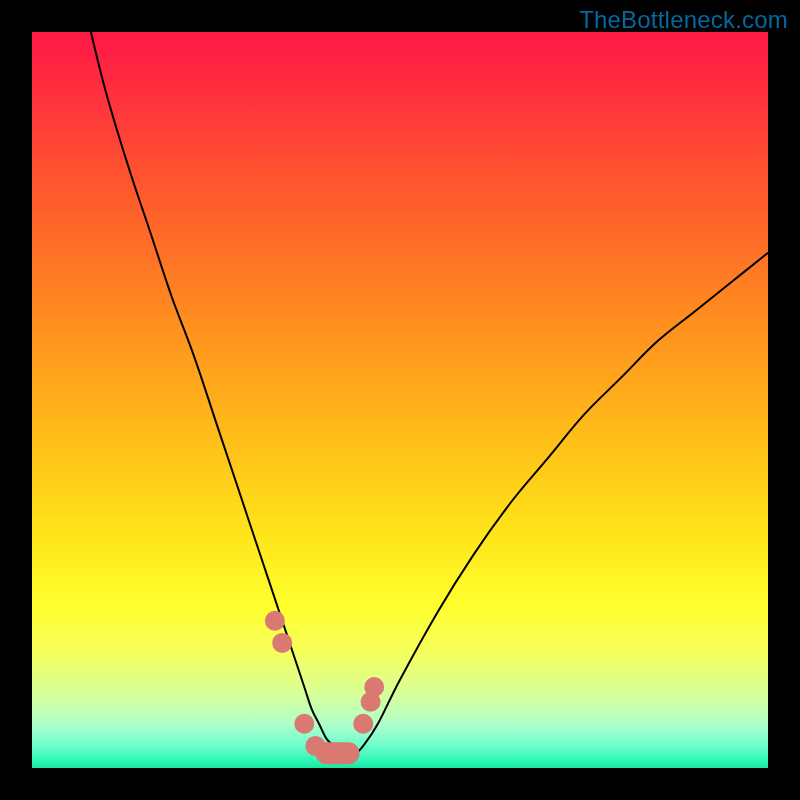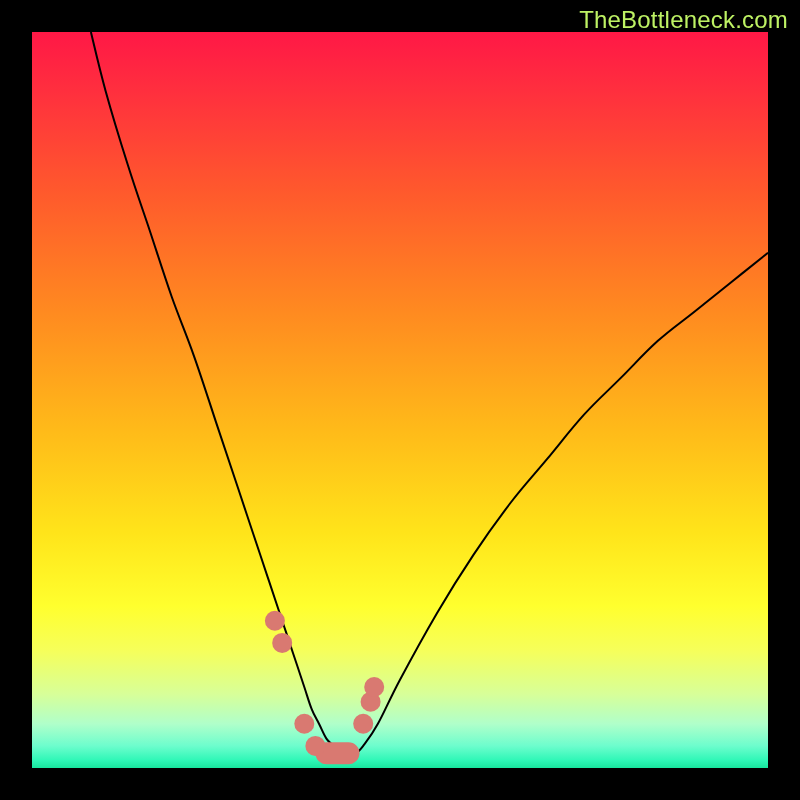--- a/index.html
+++ b/index.html
@@ -38,21 +38,21 @@
       #2df7b6 99%,
       #18e69e 100%
     );
   }
   .watermark {
     position: absolute;
     top: 6px;
     right: 12px;
     font-size: 24px;
     font-weight: 400;
-    color: #bef264;
+    color: #0369a1;
     letter-spacing: 0.2px;
     user-select: none;
   }
   svg.curve {
     position: absolute;
     left: 0; top: 0;
     width: 736px;
     height: 736px;
     overflow: visible;
   }

